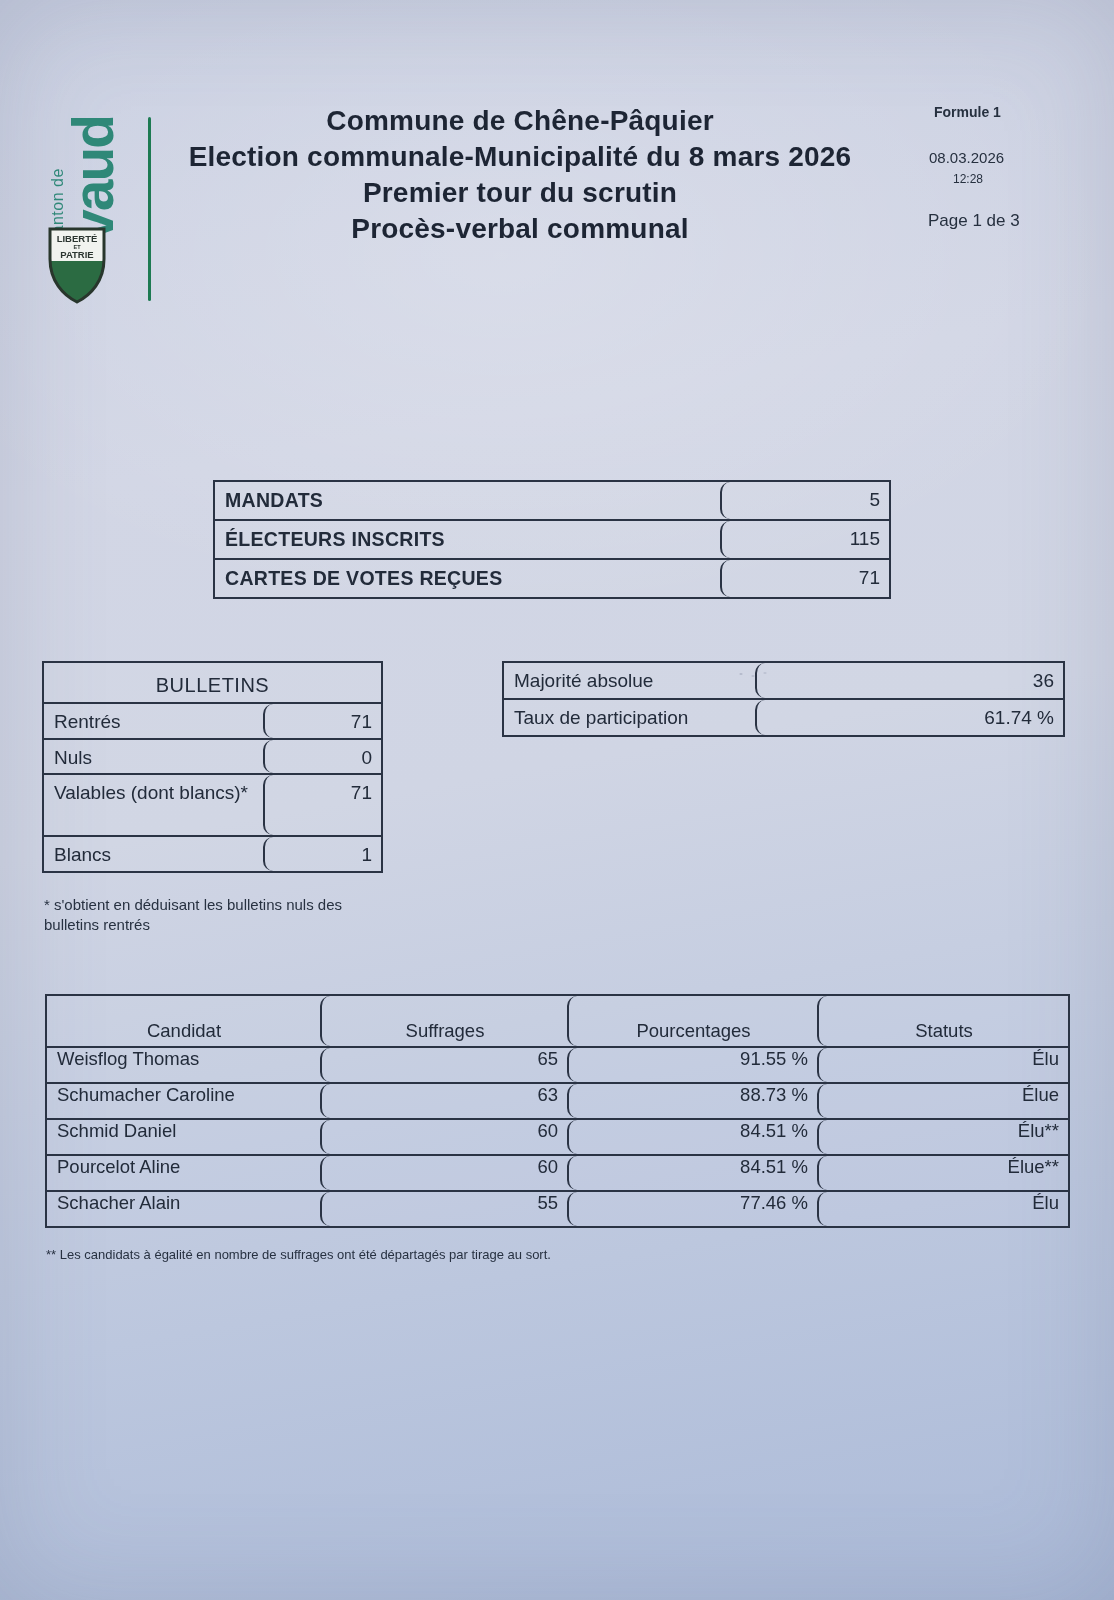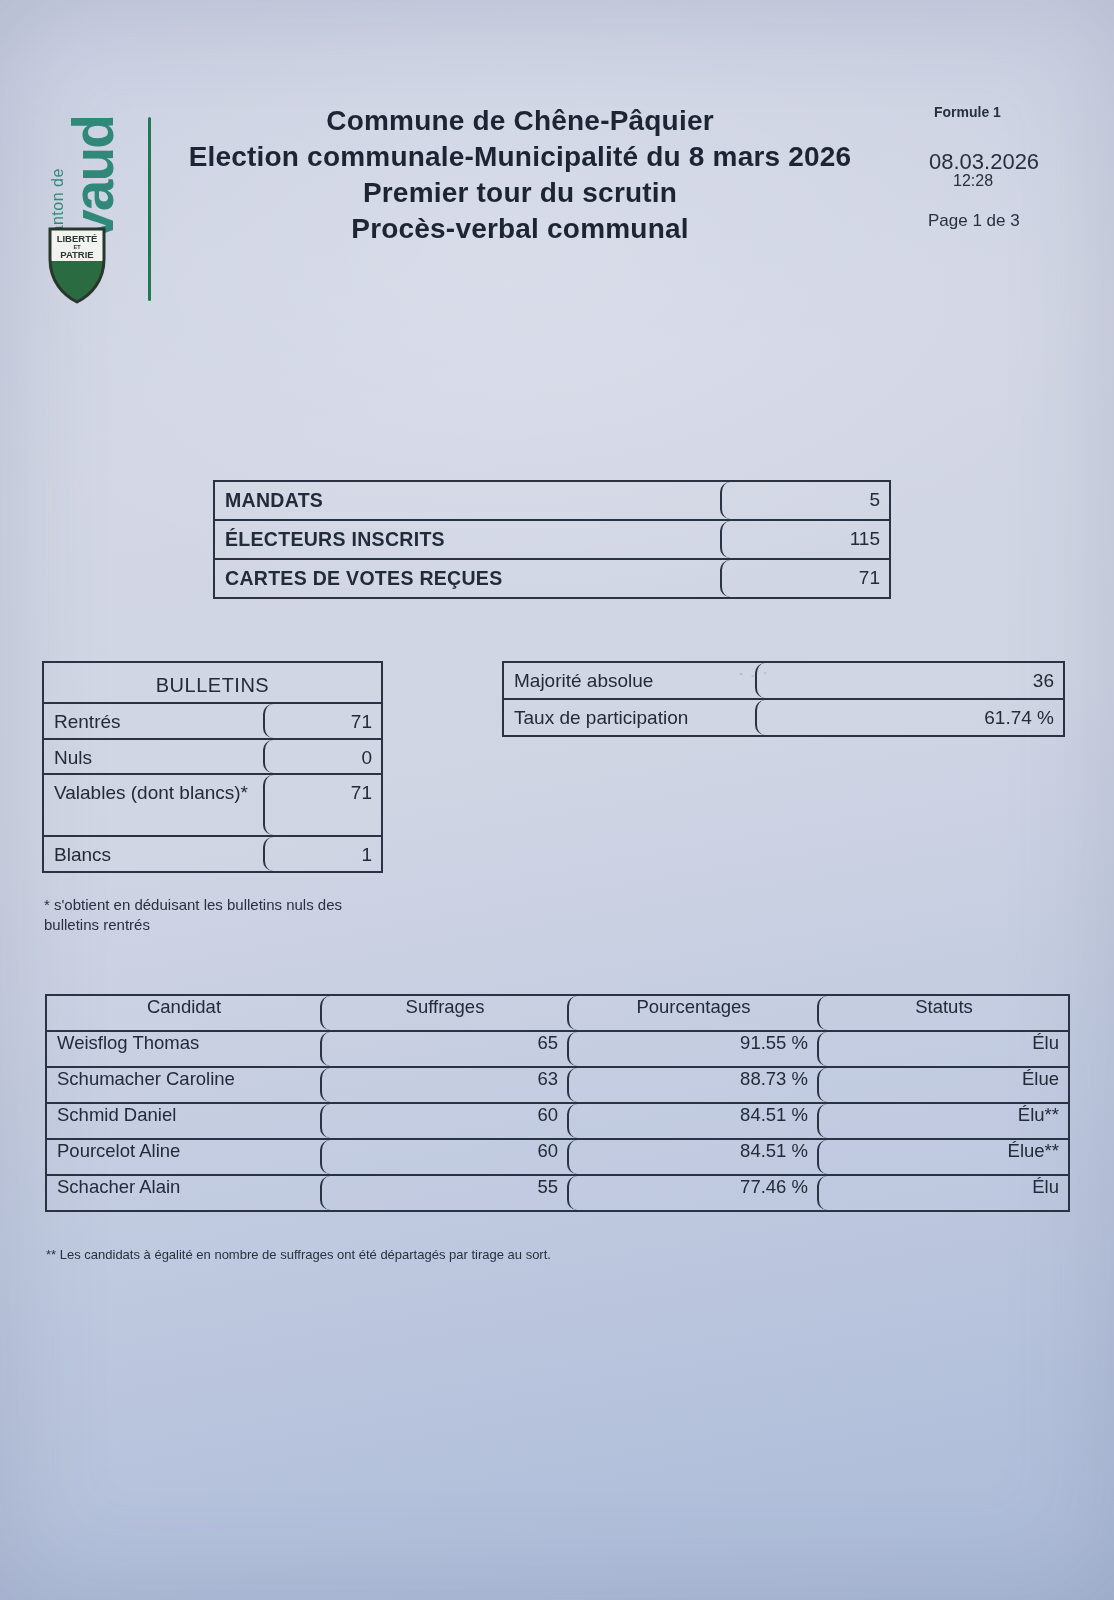--- a/index.html
+++ b/index.html
@@ -35,22 +35,22 @@
     background:#1d7a52;border-radius:2px;
   }
 
   
   .title-block{
     position:absolute;left:150px;top:103px;width:740px;
     text-align:center;font-weight:bold;font-size:28px;line-height:36px;
     color:#1d2534;letter-spacing:0.2px;
   }
   .meta-form{position:absolute;left:934px;top:104px;font-size:14px;font-weight:bold;color:#26303f;}
-  .meta-date{position:absolute;left:929px;top:149px;font-size:22px;color:#26303f;}
-  .meta-time{position:absolute;left:953px;top:172px;font-size:16px;color:#26303f;}
+  .meta-date{position:absolute;left:929px;top:149px;font-size:15px;color:#26303f;}
+  .meta-time{position:absolute;left:953px;top:172px;font-size:12px;color:#26303f;}
   .meta-page{position:absolute;left:928px;top:211px;font-size:17px;color:#26303f;}
 
   
   .tbl{position:absolute;border:2px solid #2a3344;background:rgba(255,255,255,0.03);}
   .trow{display:grid;border-top:2px solid #2a3344;}
   .trow:first-child{border-top:none;}
   .tcell{padding:7px 9px 4px 10px;font-size:19px;display:flex;align-items:flex-start;border-radius:10px;}
   .tcell + .tcell{border-left:2px solid #2a3344;}
   .num{justify-content:flex-end;text-align:right;}
 
@@ -69,21 +69,21 @@
   .bulletins .trow:nth-child(4){min-height:60px;}
   .bulletins .trow:nth-child(5){min-height:34px;}
 
   
   .participation{left:502px;top:661px;width:559px;}
   .participation .trow{grid-template-columns:251px 1fr;min-height:35px;}
 
   
   .results{left:45px;top:994px;width:1021px;}
   .results .trow{grid-template-columns:273px 247px 250px 1fr;min-height:34px;}
-  .results .trow.head .tcell{justify-content:center;text-align:center;font-size:18.5px;padding-top:0;}
+  .results .trow.head .tcell{justify-content:center;text-align:center;font-size:18.5px;padding-top:24px;}
   .results .tcell{font-size:18.5px;padding-top:0;}
 
   
   .footnote1{position:absolute;left:44px;top:895px;width:346px;font-size:15px;line-height:20px;color:#273141;}
   .footnote2{position:absolute;left:46px;top:1247px;width:920px;font-size:13px;color:#273141;}
 
   
   .smudge{
     position:absolute;left:735px;top:668px;width:40px;height:12px;
     background:

